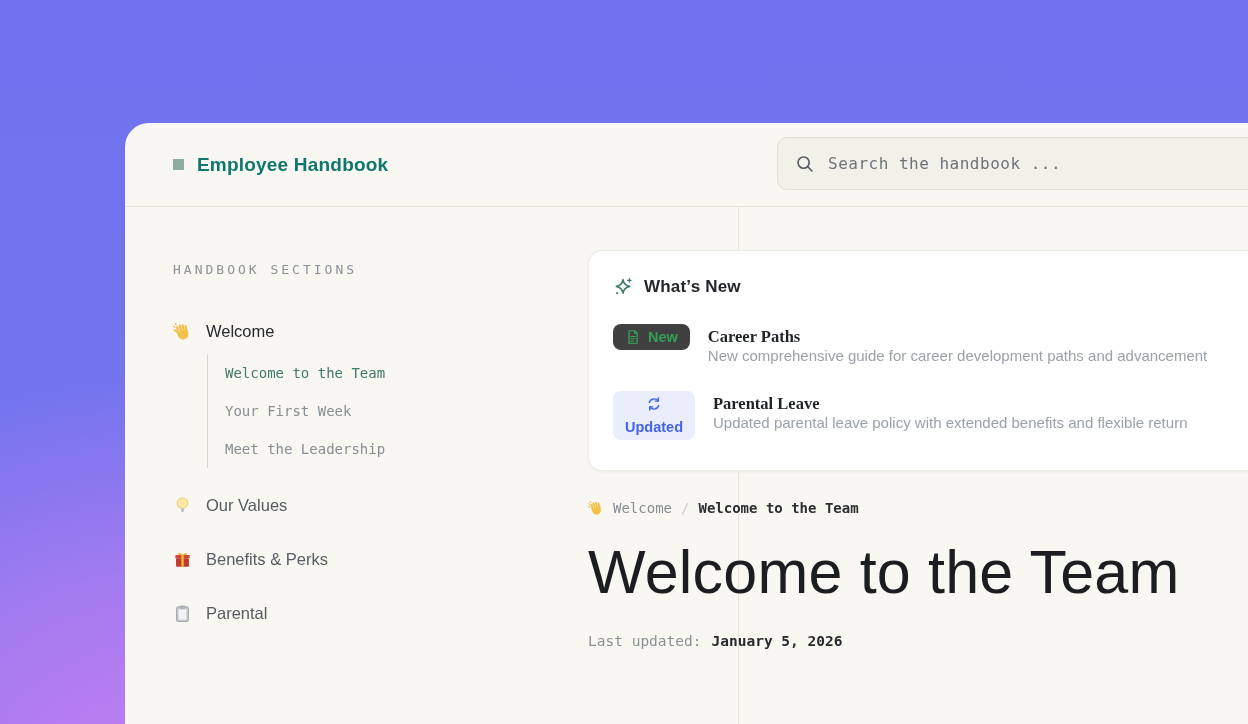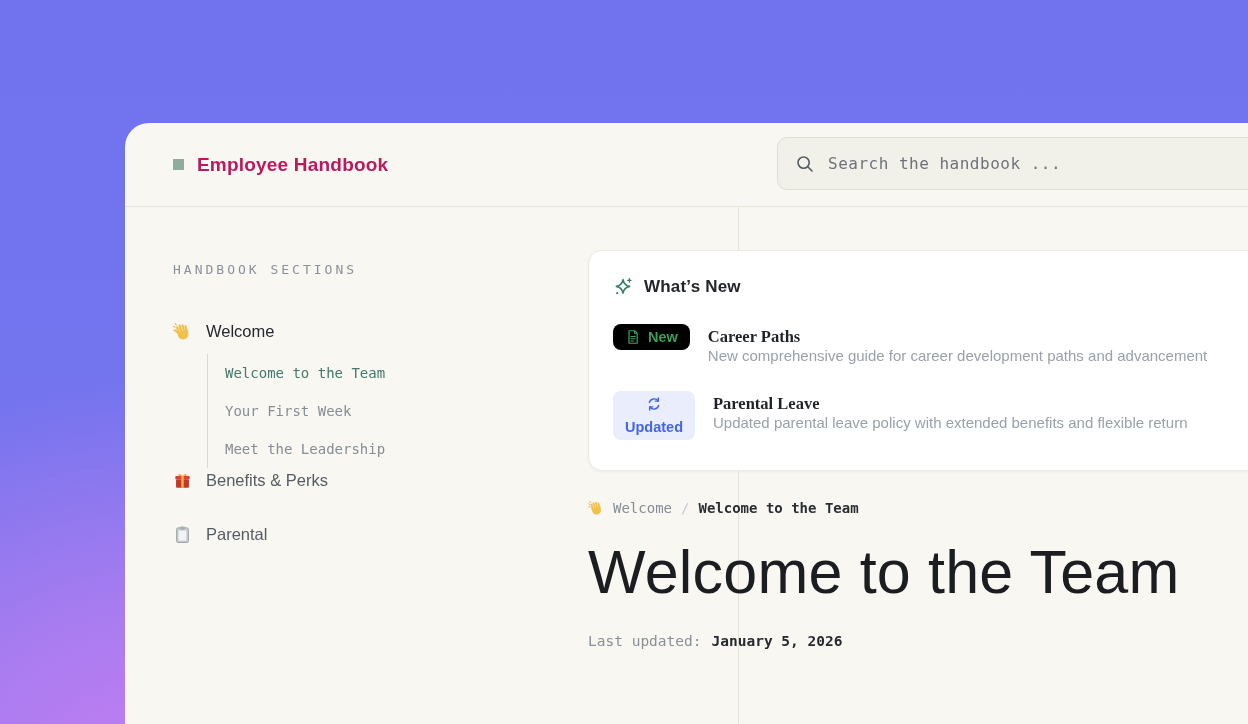--- a/index.html
+++ b/index.html
@@ -22,21 +22,21 @@
   }
 
   
   .app-header {
     position:relative; height:84px;
     border-bottom:1px solid #e7e4da;
     display:flex; align-items:center;
     padding-left:48px;
   }
   .logo-square { width:11px; height:11px; background:#90ac9f; margin-right:13px; }
-  .app-title { font-size:19px; font-weight:700; color:#be185d; letter-spacing:.2px; }
+  .app-title { font-size:19px; font-weight:700; color:#0f766e; letter-spacing:.2px; }
   .search-box {
     position:absolute; left:652px; top:14px;
     width:600px; height:53px;
     background:#f1f0e9;
     border:1px solid #dfddd4;
     border-radius:10px;
     display:flex; align-items:center;
     padding:0 17px; gap:13px;
   }
   .search-box svg { flex:0 0 auto; }
@@ -91,21 +91,21 @@
     padding:26px 28px 30px 24px;
   }
   .wn-head { display:flex; align-items:center; gap:11px; }
   .wn-title { font-size:17px; font-weight:700; color:#23262b; letter-spacing:.2px; }
   .wn-row { display:flex; align-items:flex-start; gap:18px; margin-top:27px; }
   .badge {
     display:inline-flex; align-items:center; gap:7px;
     padding:5px 12px; border-radius:8px;
     font-size:14.5px; font-weight:600; white-space:nowrap;
   }
-  .badge-new { background:#000000; color:#34a056; }
+  .badge-new { background:#404040; color:#34a056; }
   .badge-updated { background:#e9edfc; color:#4565e8;flex-direction:column; }
   .wn-item-col { min-width:0; }
   .wn-item-title { font-size:16.5px; font-weight:600; color:#1f2328; margin-top:3px;font-family:Liberation Serif, serif; }
   .wn-item-desc { font-size:15px; color:#9aa1ab; white-space:nowrap; }
 
   .breadcrumb {
     margin-top:29px; display:flex; align-items:center; gap:9px;
     font-size:14px;
   }
   .crumb-section { color:#878d95; }
@@ -162,20 +162,30 @@
           </span>
           <span>Welcome</span>
         </div>
 
         <div class="subnav">
           <a class="subnav-link mono active">Welcome to the Team</a>
           <a class="subnav-link mono">Your First Week</a>
           <a class="subnav-link mono">Meet the Leadership</a>
         </div>
 
+        <div class="nav-item after-sub">
+          <span class="nav-icon">
+            <svg width="19" height="19" viewBox="0 0 20 20">
+              <circle cx="10" cy="7.6" r="5.6" fill="#fce9a4" stroke="#e6c667" stroke-width="1"></circle>
+              <path d="M8.4 12.8 h3.2 v2 h-3.2 z" fill="#c3c7cd"></path>
+              <rect x="8.7" y="14.8" width="2.6" height="1.8" rx="0.9" fill="#aab0b8"></rect>
+            </svg>
+          </span>
+          <span>Our Values</span>
+        </div>
 
 
         <div class="nav-item">
           <span class="nav-icon">
             <svg width="19" height="19" viewBox="0 0 20 20">
               <rect x="3.2" y="8.6" width="13.6" height="9" rx="1" fill="#c0392b"></rect>
               <rect x="2.4" y="5.2" width="15.2" height="3.6" rx="0.9" fill="#d64436"></rect>
               <rect x="8.7" y="5.2" width="2.6" height="12.4" fill="#f2b33d"></rect>
               <path d="M10 5.2 C7.2 1.4 3.8 3.4 6.2 5.2 Z" fill="#f2b33d"></path>
               <path d="M10 5.2 C12.8 1.4 16.2 3.4 13.8 5.2 Z" fill="#f2b33d"></path>

